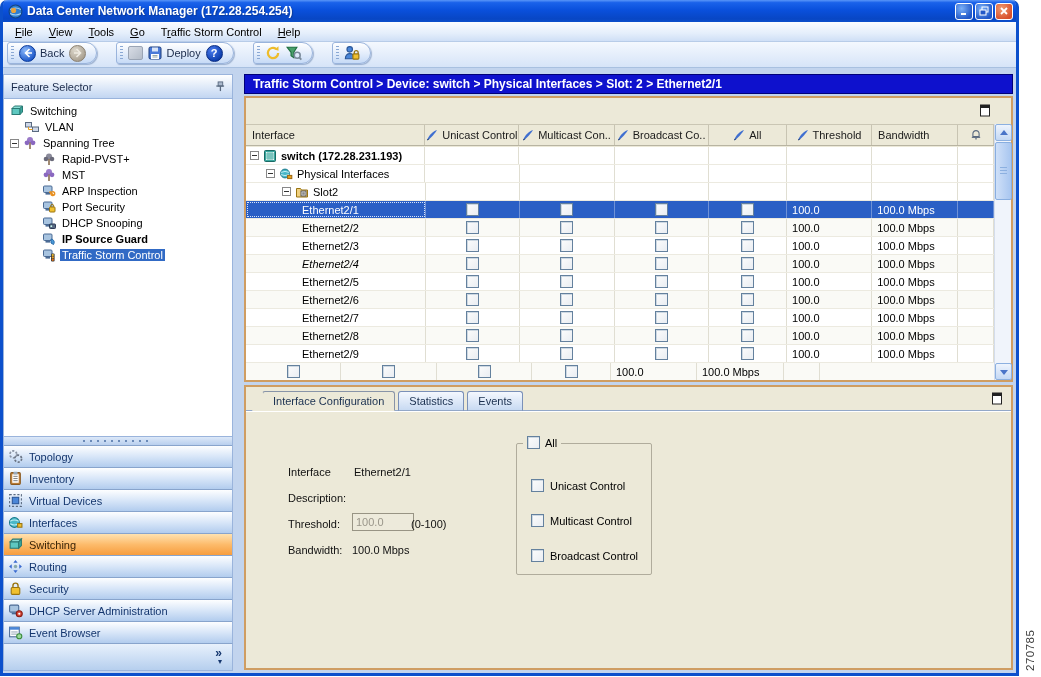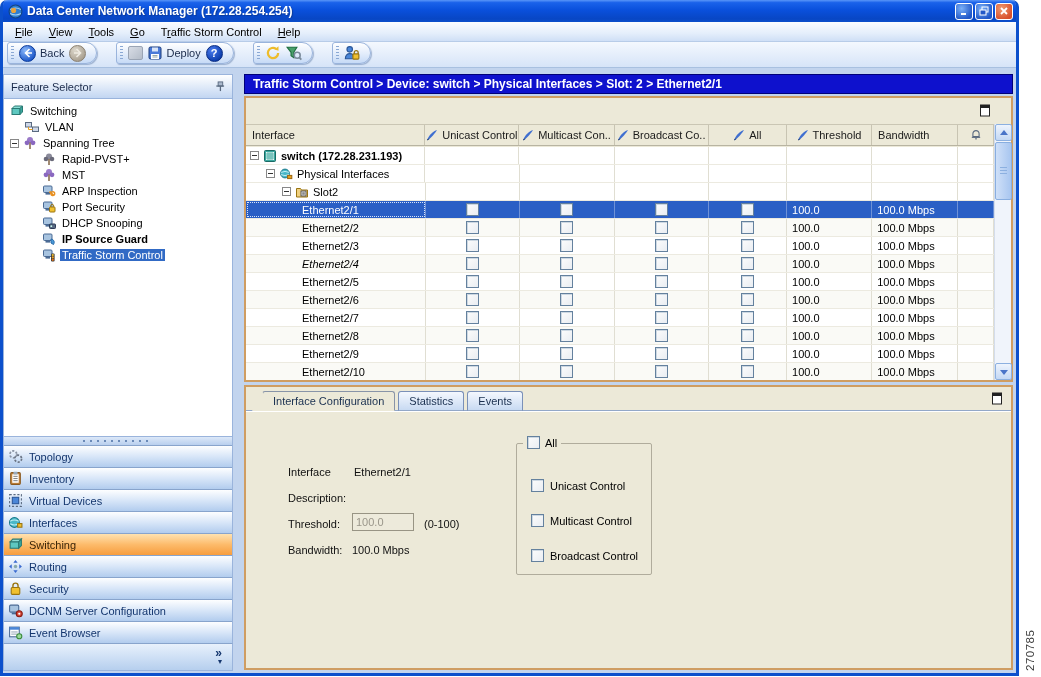--- a/index.html
+++ b/index.html
@@ -435,21 +435,21 @@
             </div>
             <div class="nav-btn">
               <span class="icon">
                 <svg width="15" height="15" viewBox="0 0 14 14">
                   <rect x="1.5" y="2" width="8.5" height="6.5" rx="1" fill="#a8c4e0" stroke="#4a6a94"></rect>
                   <rect x="3.5" y="9" width="4.5" height="1.6" fill="#4a6a94"></rect>
                   <circle cx="10.5" cy="10" r="2.8" fill="#d84a3a" stroke="#8a1a10"></circle>
                   <circle cx="10.5" cy="10" r="1" fill="#fff"></circle>
                 </svg>
               </span>
-              <span class="nav-label">DCNM Server Configuration</span>
+              <span class="nav-label">DHCP Server Administration</span>
             </div>
             <div class="nav-btn">
               <span class="icon">
                 <svg width="15" height="15" viewBox="0 0 14 14">
                   <rect x="1.5" y="2" width="9" height="9" fill="#fff" stroke="#4a6a94"></rect>
                   <rect x="1.5" y="2" width="9" height="2.4" fill="#4a86d8"></rect>
                   <line x1="3" y1="6.5" x2="9" y2="6.5" stroke="#9ab"></line>
                   <line x1="3" y1="8.5" x2="9" y2="8.5" stroke="#9ab"></line>
                   <circle cx="10.5" cy="10.5" r="2.4" fill="#9adb9a" stroke="#3a8a3a"></circle>
                 </svg>
@@ -772,23 +772,20 @@
                   <span class="cb"></span>
                 </div>
                 <div class="g-cell center" style="width: 79px;">
                   <span class="cb"></span>
                 </div>
                 <div class="g-cell pad" style="width: 86px;">100.0</div>
                 <div class="g-cell pad" style="width: 87px;">100.0 Mbps</div>
                 <div class="g-cell" style="width: 36px;"></div>
               </div>
               <div class="g-row alt">
-                <div class="g-cell if-cell" style="width: 181px; padding-left: 56px;">
-                  <span>Ethernet2/10</span>
-                </div>
                 <div class="g-cell center" style="width: 95px;">
                   <span class="cb"></span>
                 </div>
                 <div class="g-cell center" style="width: 96px;">
                   <span class="cb"></span>
                 </div>
                 <div class="g-cell center" style="width: 95px;">
                   <span class="cb"></span>
                 </div>
                 <div class="g-cell center" style="width: 79px;">
@@ -825,21 +822,21 @@
                   <rect x="1.5" y="1" width="9" height="3" fill="#222"></rect>
                 </svg>
               </span>
           </div>
           <div class="detail-content">
             <span class="f-label" style="left:42px; top:54px;">Interface</span>
             <span class="f-value" style="left:108px; top:54px;">Ethernet2/1</span>
             <span class="f-label" style="left:42px; top:80px;">Description:</span>
             <span class="f-label" style="left:42px; top:106px;">Threshold:</span>
             <input class="th-input" style="left: 106px; top: 101px;" readonly="" value="100.0">
-            <span class="f-label" style="left:178px; top:106px;">(0-100)</span>
+            <span class="f-label" style="left:165px; top:106px;">(0-100)</span>
             <span class="f-label" style="left:42px; top:132px;">Bandwidth:</span>
             <span class="f-value" style="left:106px; top:132px;">100.0 Mbps</span>
 
             <div class="groupbox" id="ctl-box">
                 <div class="ctl-row" style="top: 35px; left: 14px;">
                   <span class="cb"></span>
                   <span>Unicast Control</span>
                 </div>
                 <div class="ctl-row" style="top: 70px; left: 14px;">
                   <span class="cb"></span>

